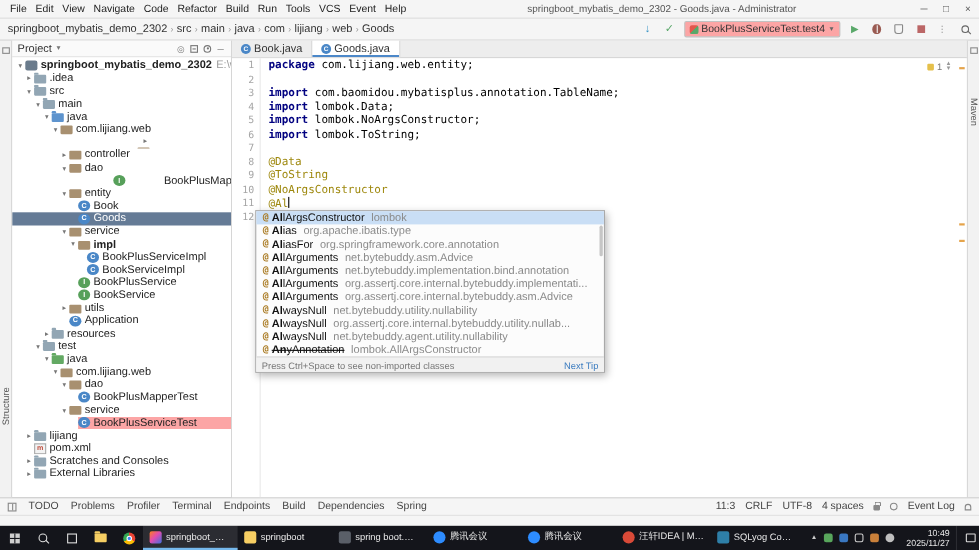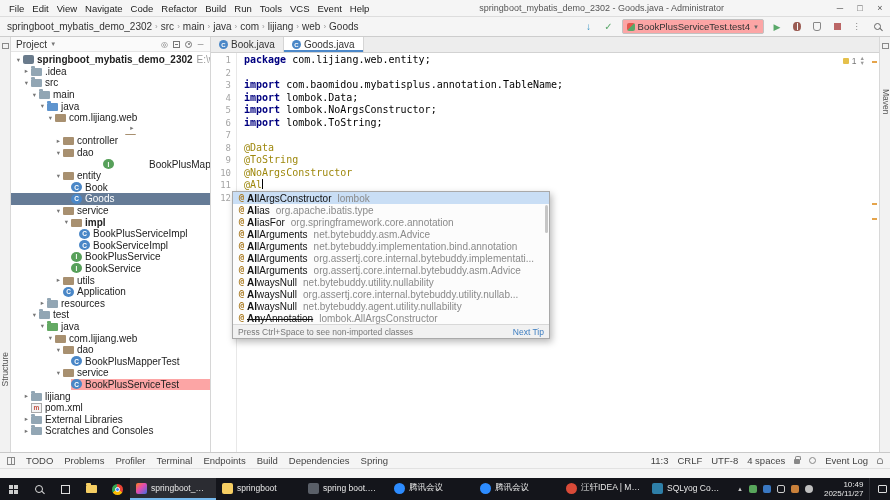--- a/index.html
+++ b/index.html
@@ -406,26 +406,26 @@
             <span class="tlabel">lijiang</span>
           </div>
           <div class="tree-row" style="padding-left: 11px;">
             <span class="chev"></span>
             <span class="ico ico-file">m</span>
             <span class="tlabel">pom.xml</span>
           </div>
           <div class="tree-row" style="padding-left: 11px;">
             <span class="chev">▸</span>
             <span class="ico ico-folder fshape"></span>
+            <span class="tlabel">Scratches and Consoles</span>
+          </div>
+          <div class="tree-row" style="padding-left: 11px;">
+            <span class="chev">▸</span>
+            <span class="ico ico-folder fshape"></span>
             <span class="tlabel">External Libraries</span>
-          </div>
-          <div class="tree-row" style="padding-left: 11px;">
-            <span class="chev">▸</span>
-            <span class="ico ico-folder fshape"></span>
-            <span class="tlabel">Scratches and Consoles</span>
           </div>
         </div>
     </div>
 
     <div class="editor-col">
       <div class="tabbar">
           <div class="tab">
             <span class="ico ico-class">C</span>
             <span>Book.java</span>
           </div>

